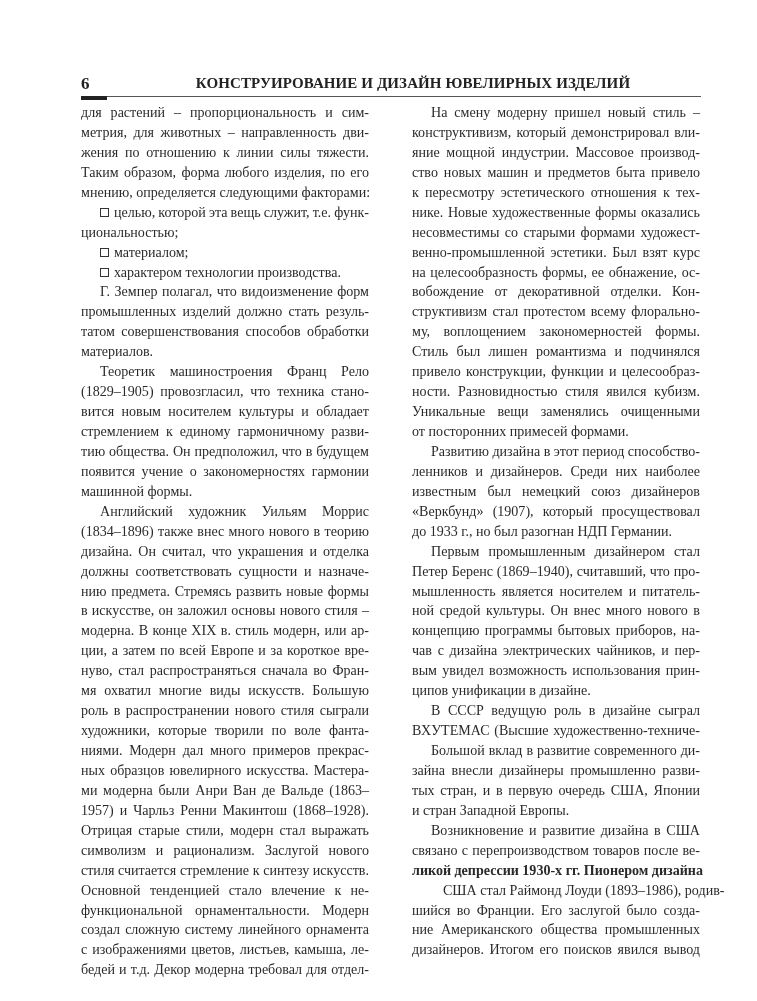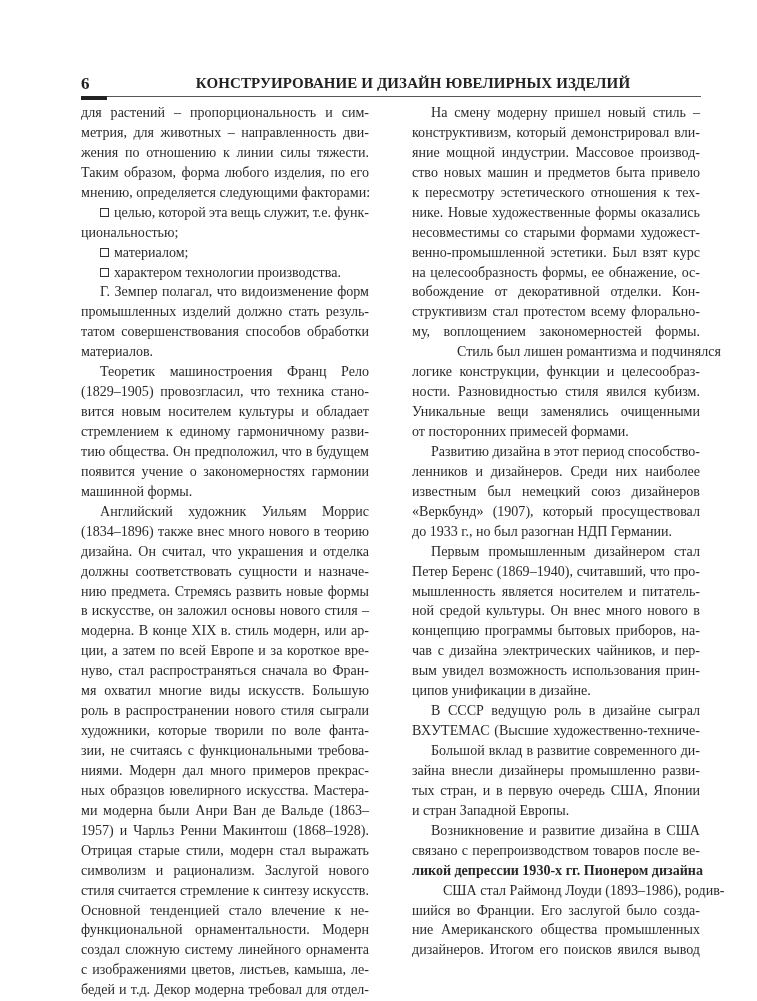--- a/index.html
+++ b/index.html
@@ -58,21 +58,20 @@
     <span class="ln"><span style="word-spacing: 0px;">дизайна. Он считал, что украшения и отделка</span></span>
     <span class="ln"><span style="word-spacing: 0px;">должны соответствовать сущности и назначе-</span></span>
     <span class="ln"><span style="word-spacing: 0px;">нию предмета. Стремясь развить новые формы</span></span>
     <span class="ln"><span style="word-spacing: 0px;">в искусстве, он заложил основы нового стиля –</span></span>
     <span class="ln"><span style="word-spacing: 0px;">модерна. В конце XIX в. стиль модерн, или ар-</span></span>
     <span class="ln"><span style="word-spacing: 0px;">ции, а затем по всей Европе и за короткое вре-</span></span>
     <span class="ln"><span style="word-spacing: 0px;">нуво, стал распространяться сначала во Фран-</span></span>
     <span class="ln"><span style="word-spacing: 0px;">мя охватил многие виды искусств. Большую</span></span>
     <span class="ln"><span style="word-spacing: 0px;">роль в распространении нового стиля сыграли</span></span>
     <span class="ln"><span style="word-spacing: 0px;">художники, которые творили по воле фанта-</span></span>
-    <span class="ln"><span style="word-spacing: 0px;">зии, не считаясь с функциональными требова-</span></span>
     <span class="ln"><span style="word-spacing: 0px;">ниями. Модерн дал много примеров прекрас-</span></span>
     <span class="ln"><span style="word-spacing: 0px;">ных образцов ювелирного искусства. Мастера-</span></span>
     <span class="ln"><span style="word-spacing: 0px;">ми модерна были Анри Ван де Вальде (1863–</span></span>
     <span class="ln"><span style="word-spacing: 0px;">1957) и Чарльз Ренни Макинтош (1868–1928).</span></span>
     <span class="ln"><span style="word-spacing: 0px;">Отрицая старые стили, модерн стал выражать</span></span>
     <span class="ln"><span style="word-spacing: 0px;">символизм и рационализм. Заслугой нового</span></span>
     <span class="ln"><span style="word-spacing: 0px;">стиля считается стремление к синтезу искусств.</span></span>
     <span class="ln"><span style="word-spacing: 0px;">Основной тенденцией стало влечение к не-</span></span>
     <span class="ln"><span style="word-spacing: 0px;">функциональной орнаментальности. Модерн</span></span>
     <span class="ln"><span style="word-spacing: 0px;">создал сложную систему линейного орнамента</span></span>
@@ -86,22 +85,22 @@
     <span class="ln"><span style="word-spacing: 0px;">яние мощной индустрии. Массовое производ-</span></span>
     <span class="ln"><span style="word-spacing: 0px;">ство новых машин и предметов быта привело</span></span>
     <span class="ln"><span style="word-spacing: 0px;">к пересмотру эстетического отношения к тех-</span></span>
     <span class="ln"><span style="word-spacing: 0px;">нике. Новые художественные формы оказались</span></span>
     <span class="ln"><span style="word-spacing: 0px;">несовместимы со старыми формами художест-</span></span>
     <span class="ln"><span style="word-spacing: 0px;">венно-промышленной эстетики. Был взят курс</span></span>
     <span class="ln"><span style="word-spacing: 0px;">на целесообразность формы, ее обнажение, ос-</span></span>
     <span class="ln"><span style="word-spacing: 0px;">вобождение от декоративной отделки. Кон-</span></span>
     <span class="ln"><span style="word-spacing: 0px;">структивизм стал протестом всему флорально-</span></span>
     <span class="ln"><span style="word-spacing: 0px;">му, воплощением закономерностей формы.</span></span>
-    <span class="ln"><span style="word-spacing: 0px; margin-left: 45px;">Стиль был лишен романтизма и подчинялся</span></span>
-    <span class="ln"><span style="word-spacing: 0px;">логике конструкции, функции и целесообраз-</span></span>
+    <span class="ln"><span style="word-spacing: 0px;">Стиль был лишен романтизма и подчинялся</span></span>
+    <span class="ln"><span style="word-spacing: 0px;">привело конструкции, функции и целесообраз-</span></span>
     <span class="ln"><span style="word-spacing: 0px;">ности. Разновидностью стиля явился кубизм.</span></span>
     <span class="ln"><span style="word-spacing: 0px;">Уникальные вещи заменялись очищенными</span></span>
     <span class="ln last"><span>от посторонних примесей формами.</span></span>
     <span class="ln ind"><span style="word-spacing: 0px;">Развитию дизайна в этот период способство-</span></span>
     <span class="ln"><span style="word-spacing: 0px;">ленников и дизайнеров. Среди них наиболее</span></span>
     <span class="ln"><span style="word-spacing: 0px;">известным был немецкий союз дизайнеров</span></span>
     <span class="ln"><span style="word-spacing: 0px;">«Веркбунд» (1907), который просуществовал</span></span>
     <span class="ln last"><span>до 1933 г., но был разогнан НДП Германии.</span></span>
     <span class="ln ind"><span style="word-spacing: 0px;">Первым промышленным дизайнером стал</span></span>
     <span class="ln"><span style="word-spacing: 0px;">Петер Беренс (1869–1940), считавший, что про-</span></span>

